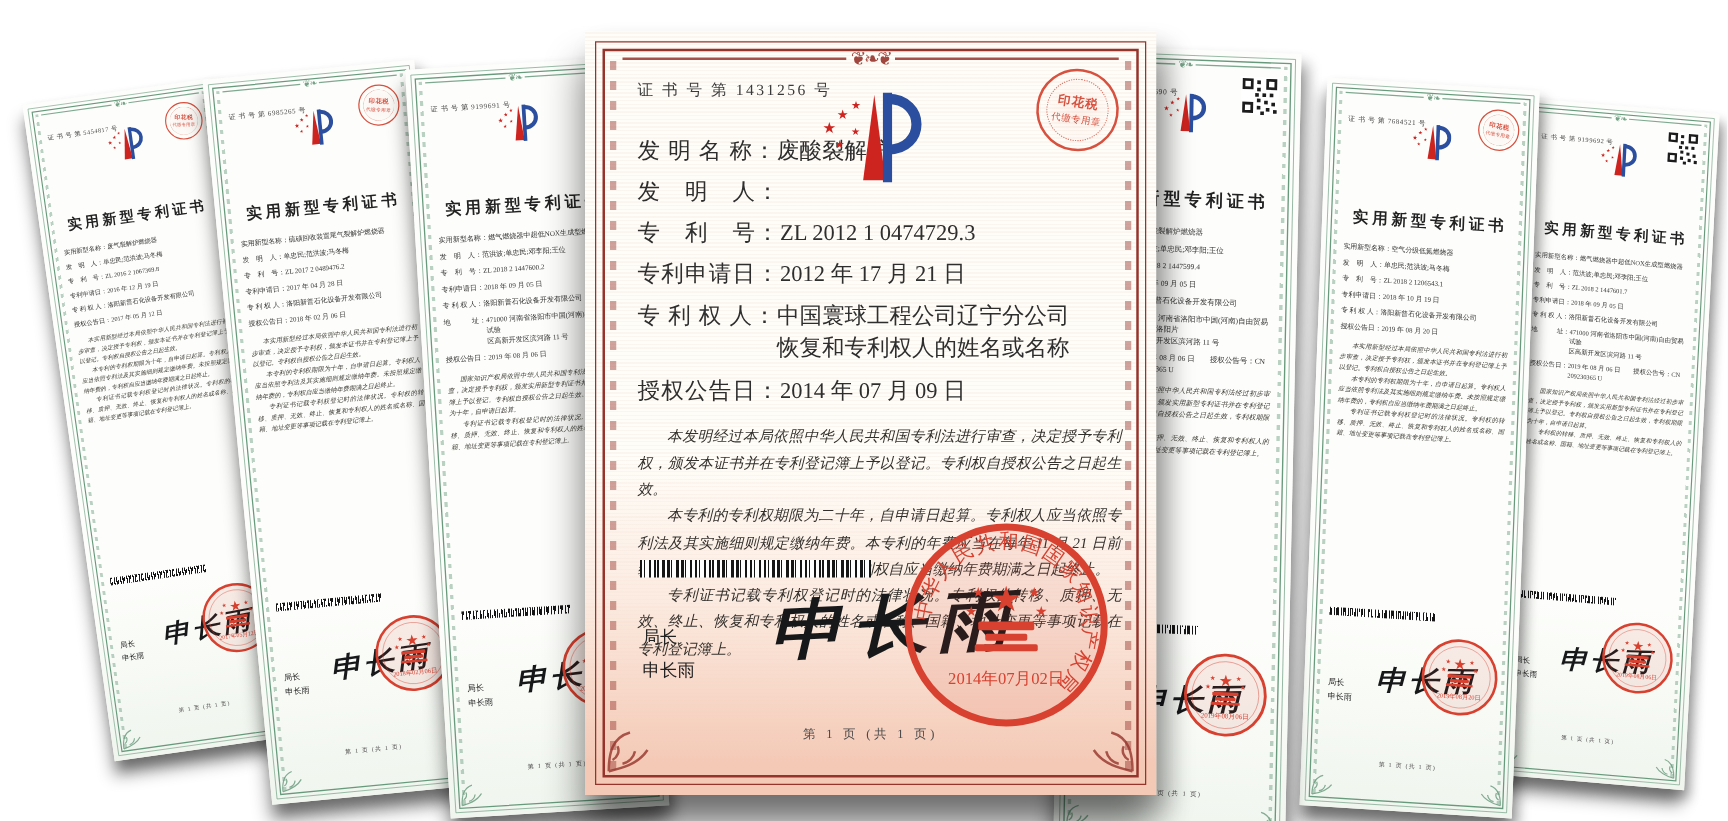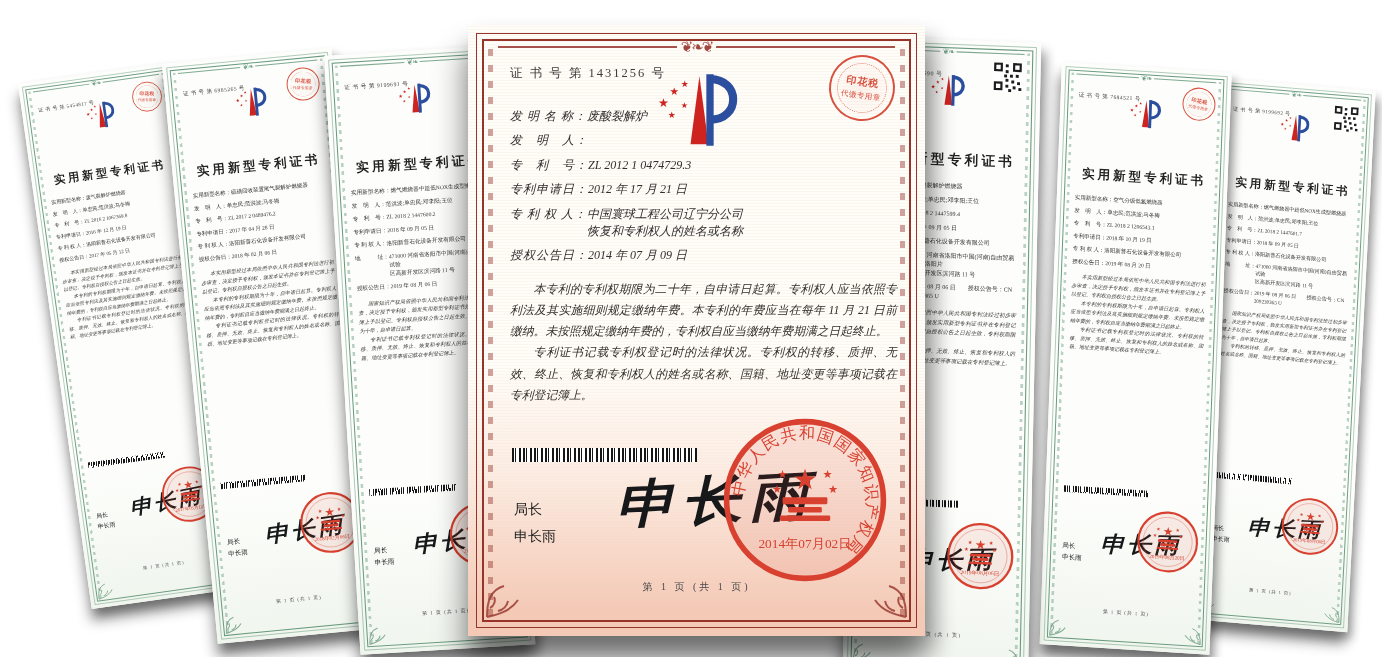--- a/index.html
+++ b/index.html
@@ -36,21 +36,21 @@
       linear-gradient(180deg,rgba(255,255,255,0) 0%,rgba(255,255,255,0) 56%,rgba(250,226,213,.65) 74%,#f4c9b6 96%),
       repeating-linear-gradient(0deg,rgba(195,120,95,.055) 0 1px,transparent 1px 3px),
       #fffdf8;}
   .center .inner{position:absolute;inset:16px;padding:22px 12px 14px 26px;border-radius:14px;}
   .center .cert-no{font-size:12.5px;color:#3a3a3a;letter-spacing:2px;}
   .center .logo{position:absolute;left:50%;top:30px;transform:translateX(-50%);}
   .center .tax-stamp{position:absolute;right:14px;top:14px;}
   .center .title{margin:0;margin-top:78px;text-align:center;font-size:29px;font-weight:700;color:#222;
     letter-spacing:17px;text-indent:17px;}
   .center .fields{margin-top:26px;}
-  .center .frow{display:flex;margin:7px 0;font-size:12px;color:#2e2e2e;line-height:1.45;font-style:italic;}
+  .center .frow{display:flex;margin:7px 0;font-size:18px;color:#2e2e2e;line-height:1.45;}
   .center .flabel{white-space:nowrap;letter-spacing:1px;}
   .center .fvalue{white-space:pre-line;text-align:right;}
   .center .paras{margin-top:14px;}
   .center .para{margin:0;font-size:11.8px;line-height:1.8;color:#33302c;text-align:justify;text-indent:2em;
     font-style:italic;}
   .center .sig-area{position:absolute;left:26px;right:26px;bottom:52px;height:120px;}
   .center .barcode{position:absolute;left:2px;top:0;width:185px;height:14px;
     background:repeating-linear-gradient(90deg,#161616 0 2px,#fff 2px 3px,#161616 3px 4px,#fff 4px 7px,#161616 7px 9px,#fff 9px 11px);}
   .center .director{position:absolute;left:4px;top:48px;font-size:14px;color:#222;line-height:1.9;
     font-family:"Liberation Sans",sans-serif;}
@@ -896,20 +896,21 @@
     <span class="fvalue">中国寰球工程公司辽宁分公司
 恢复和专利权人的姓名或名称</span>
   </div>
 
   <div class="frow">
     <span class="flabel">授权公告日：</span>
     <span class="fvalue">2014 年 07 月 09 日</span>
   </div>
 </div>
         <div class="paras" id="center-paras">
+  <p class="para">本发明经过本局依照中华人民共和国专利法进行审查，决定授予专利权，颁发本证书并在专利登记簿上予以登记。专利权自授权公告之日起生效。</p>
 
   <p class="para">本专利的专利权期限为二十年，自申请日起算。专利权人应当依照专利法及其实施细则规定缴纳年费。本专利的年费应当在每年 11 月 21 日前缴纳。未按照规定缴纳年费的，专利权自应当缴纳年费期满之日起终止。</p>
 
   <p class="para">专利证书记载专利权登记时的法律状况。专利权的转移、质押、无效、终止、恢复和专利权人的姓名或名称、国籍、地址变更等事项记载在专利登记簿上。</p>
 </div>
 
         <div class="sig-area">
           <div class="barcode"></div>
           <div class="director">
             <div>局长</div>

